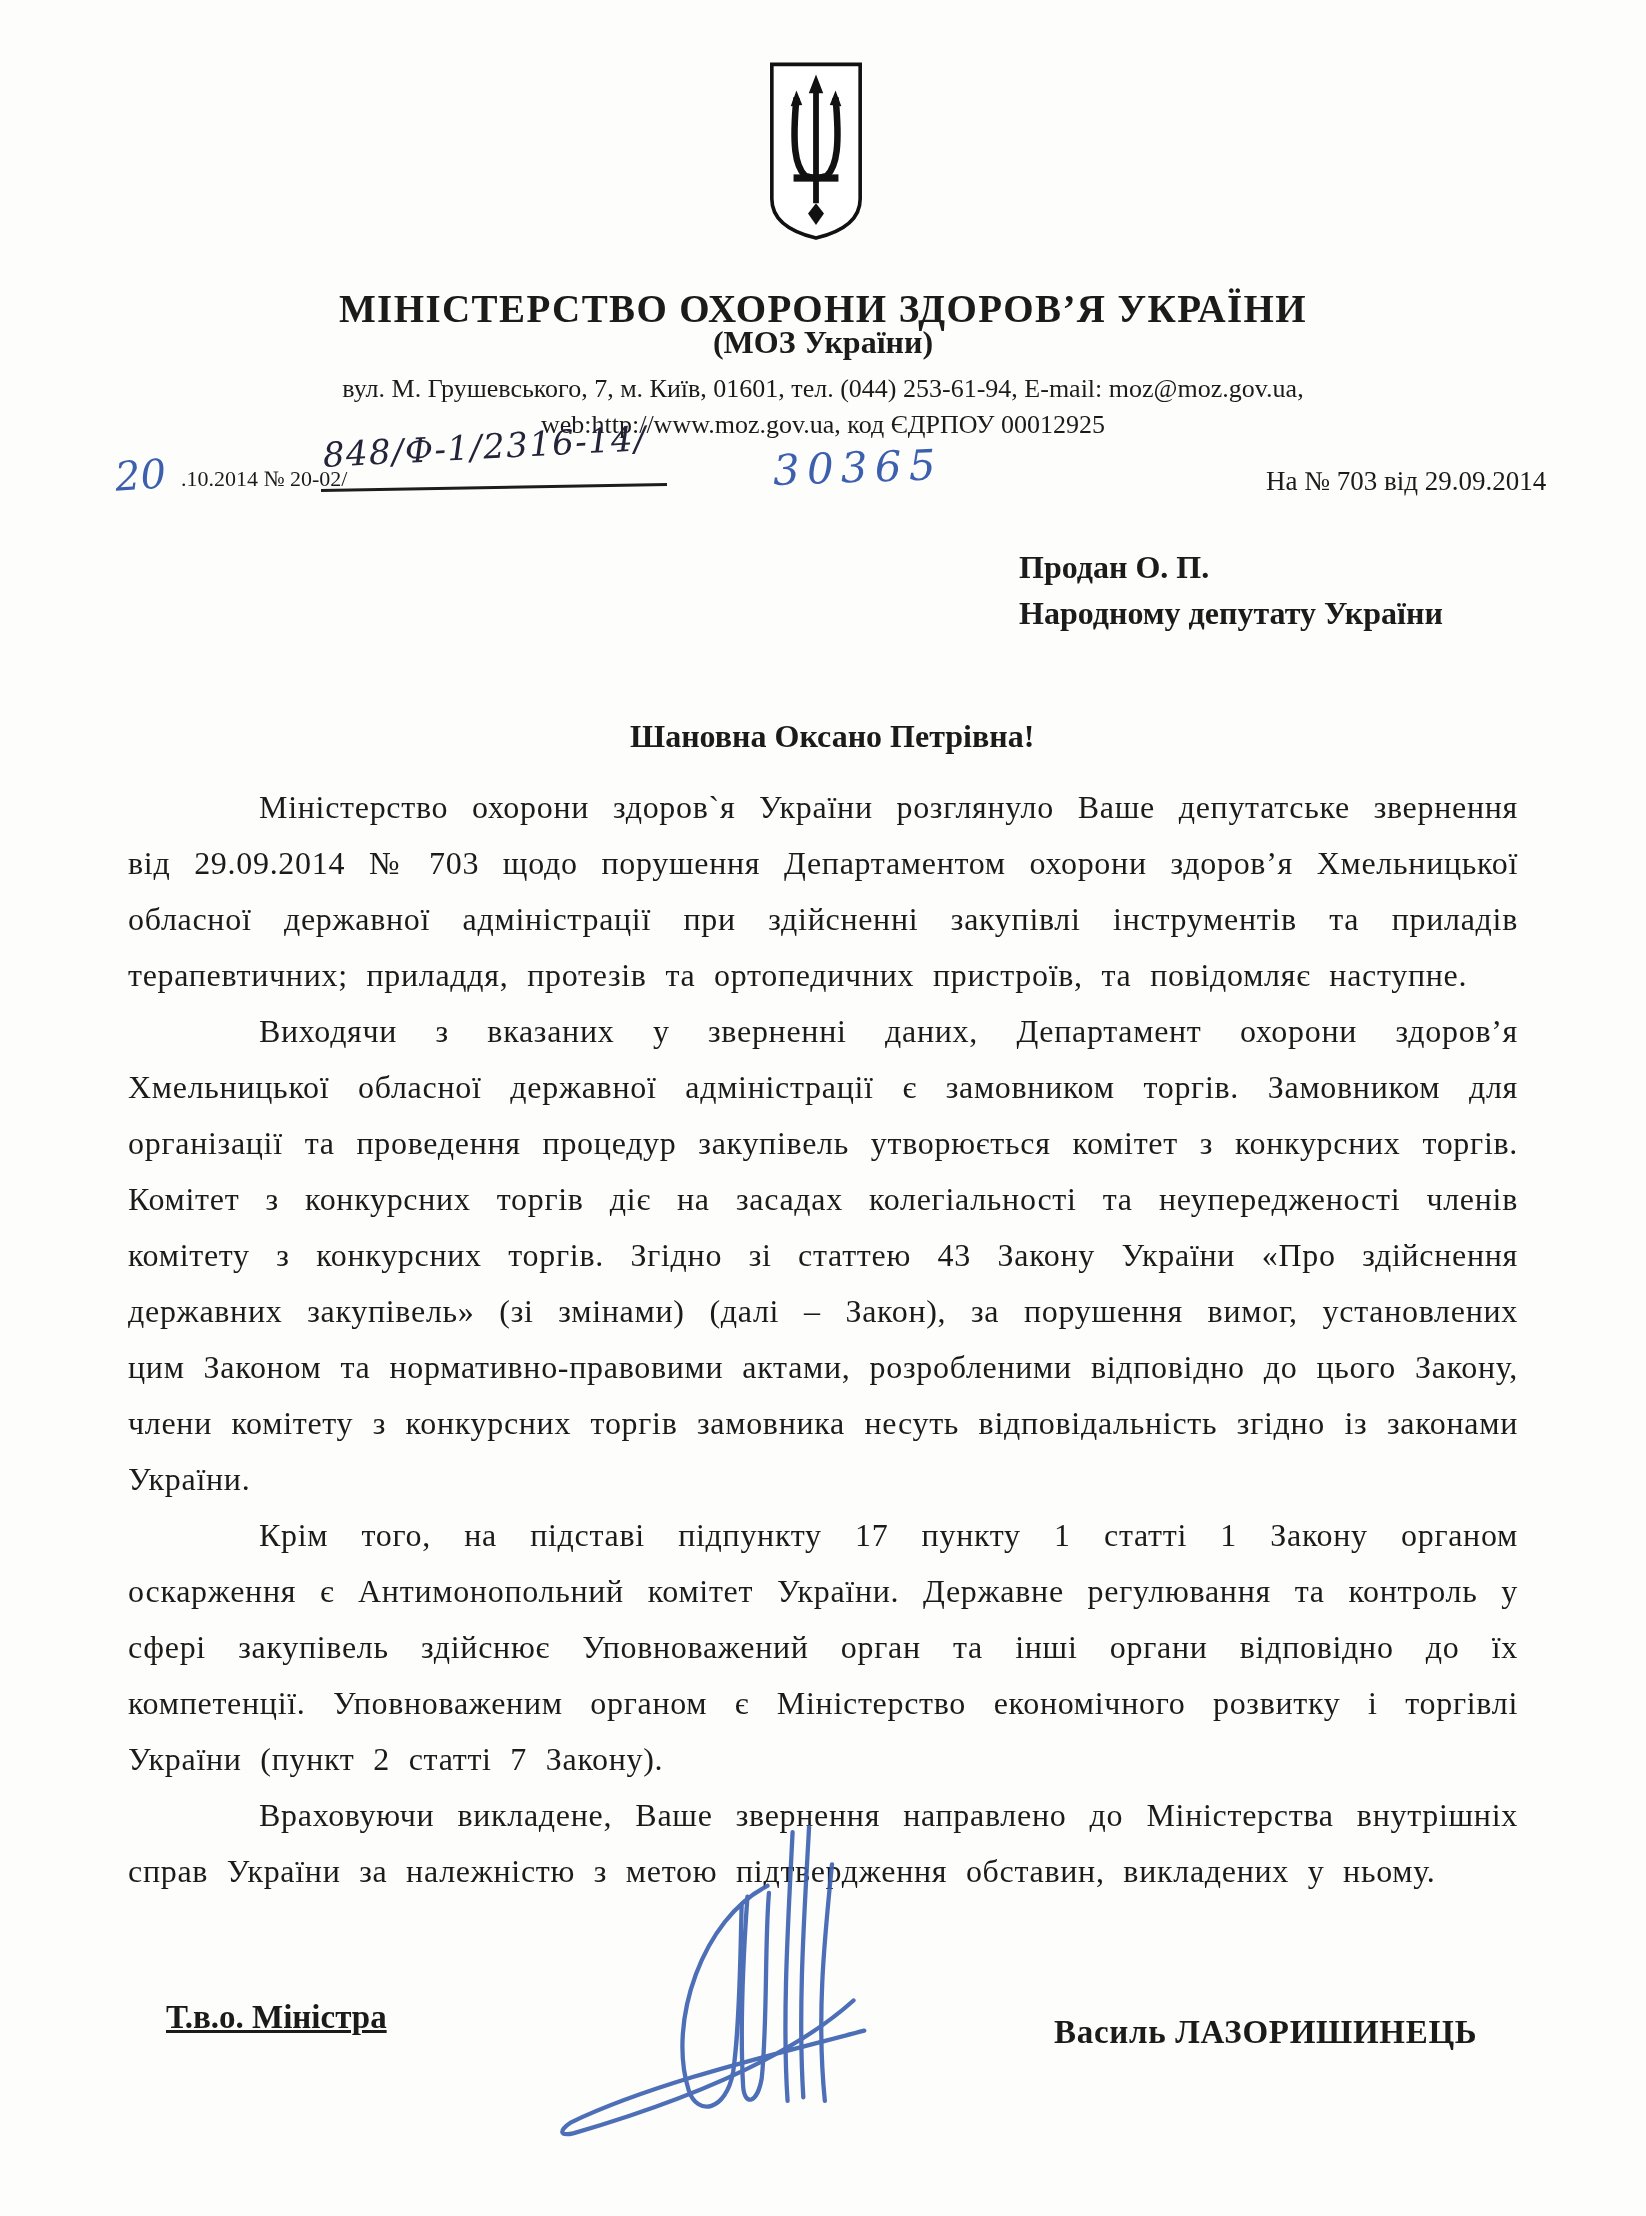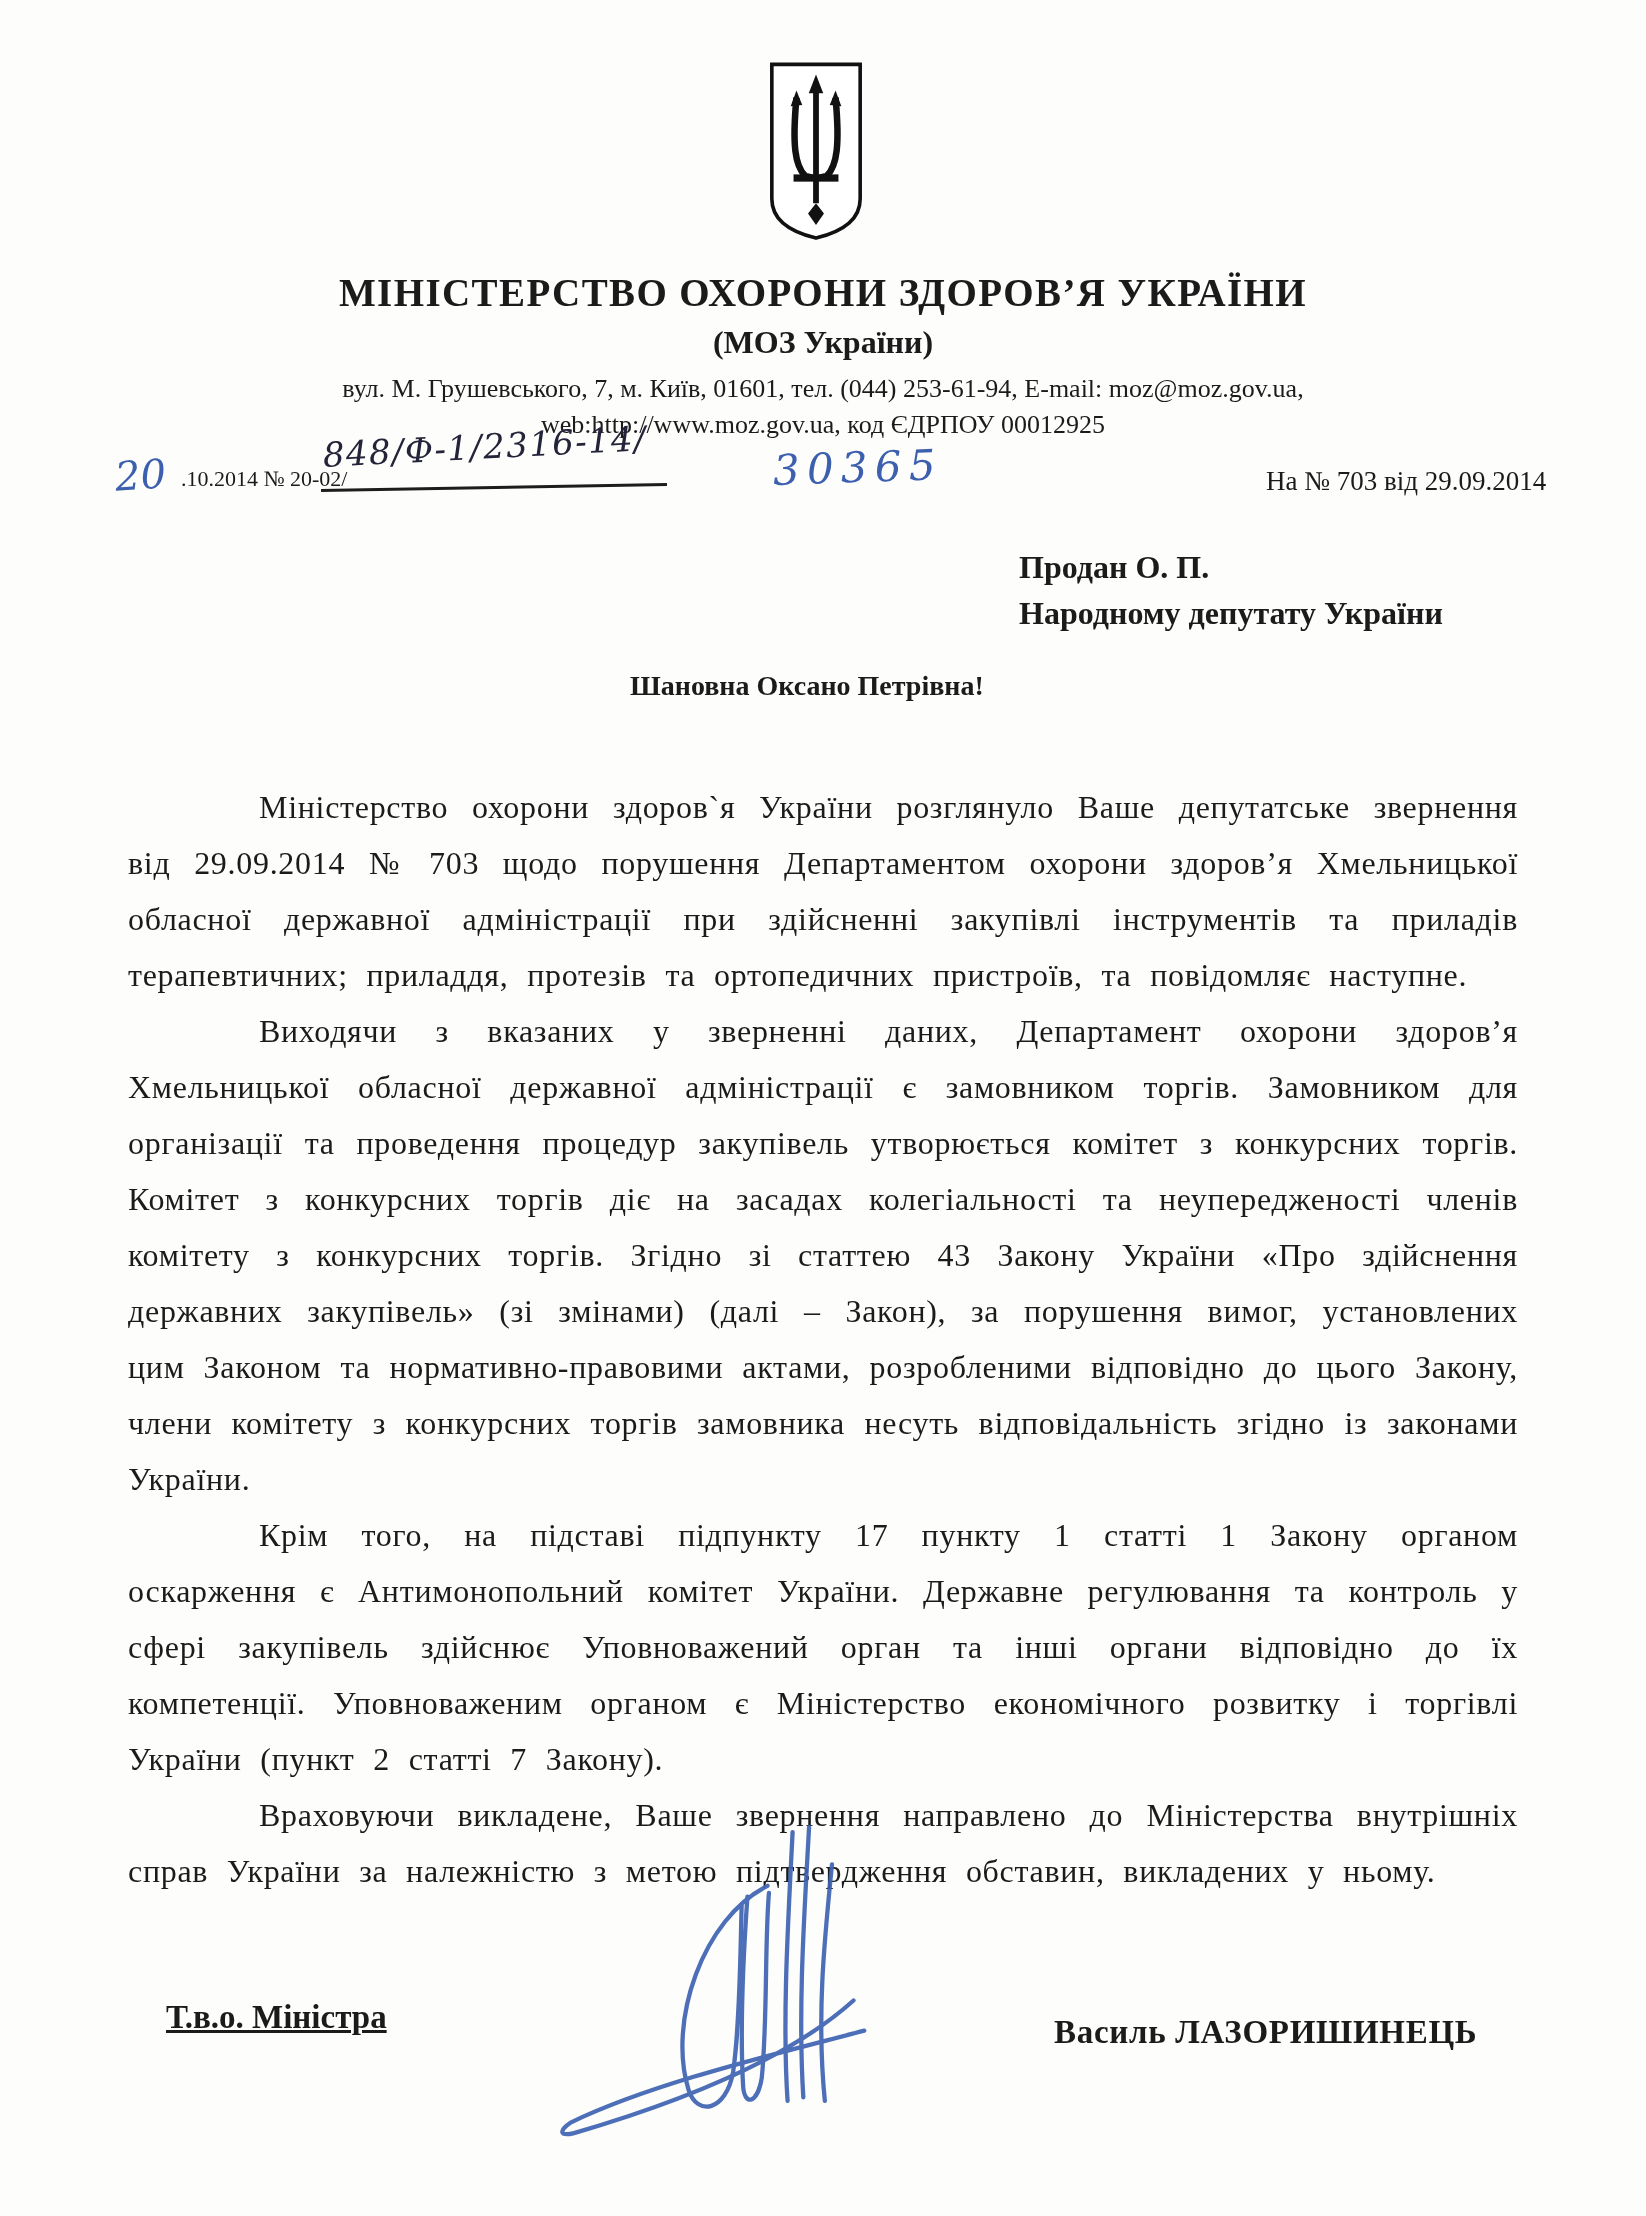--- a/index.html
+++ b/index.html
@@ -7,35 +7,35 @@
     position:relative;
     width:1646px;height:2216px;
     background:#fdfdfb;
     font-family:"Liberation Serif",serif;
     color:#1b1b1b;
     overflow:hidden;
   }
   .abs{position:absolute;}
   .centered{left:0;width:100%;text-align:center;}
   
-  .ministry-title{top:270px;font-weight:bold;font-size:39px;letter-spacing:1.4px;}
+  .ministry-title{top:286px;font-weight:bold;font-size:39px;letter-spacing:1.4px;}
   .ministry-subtitle{top:324px;font-weight:bold;font-size:32px;text-align:center;}
   .addr-line1{top:374px;font-size:26px;}
   .addr-line2{top:410px;font-size:26px;}
   
   .hand{font-family:"DejaVu Serif",serif;font-style:italic;}
   .hand-day{left:115px;top:452px;font-size:40px;color:#3c5fae;transform:rotate(-4deg);}
   .ref-printed{left:181px;top:466px;font-size:22px;white-space:nowrap;}
   .hand-number{left:324px;top:435px;font-size:34px;color:#23233a;transform:rotate(-3deg);transform-origin:left bottom;white-space:nowrap;letter-spacing:1.4px;}
   .hand-underline{left:321px;top:486px;width:346px;height:2.9px;background:#1d1d1d;transform:rotate(-1deg);}
   .hand-number2{left:773px;top:443px;font-size:42px;color:#3c5fae;letter-spacing:7.2px;transform:rotate(-2deg);}
   .reply-ref{left:1266px;top:466px;font-size:27px;white-space:nowrap;}
   
   .recipient{left:1019px;top:544px;font-weight:bold;font-size:32px;line-height:46px;}
-  .salutation{left:630px;top:670px;font-weight:bold;font-size:28px;}
+  .salutation{left:630px;top:718px;font-weight:bold;font-size:32px;}
   
   .letter-body{
     left:128px;top:779px;width:1390px;
     font-size:32px;line-height:56px;
     text-align:justify;
     word-spacing:10px;letter-spacing:0.7px;
   }
   .letter-body p{margin:0;text-indent:131px;}
   
   .position-title{left:166px;top:1999px;font-weight:bold;font-size:33px;text-decoration:underline;}

